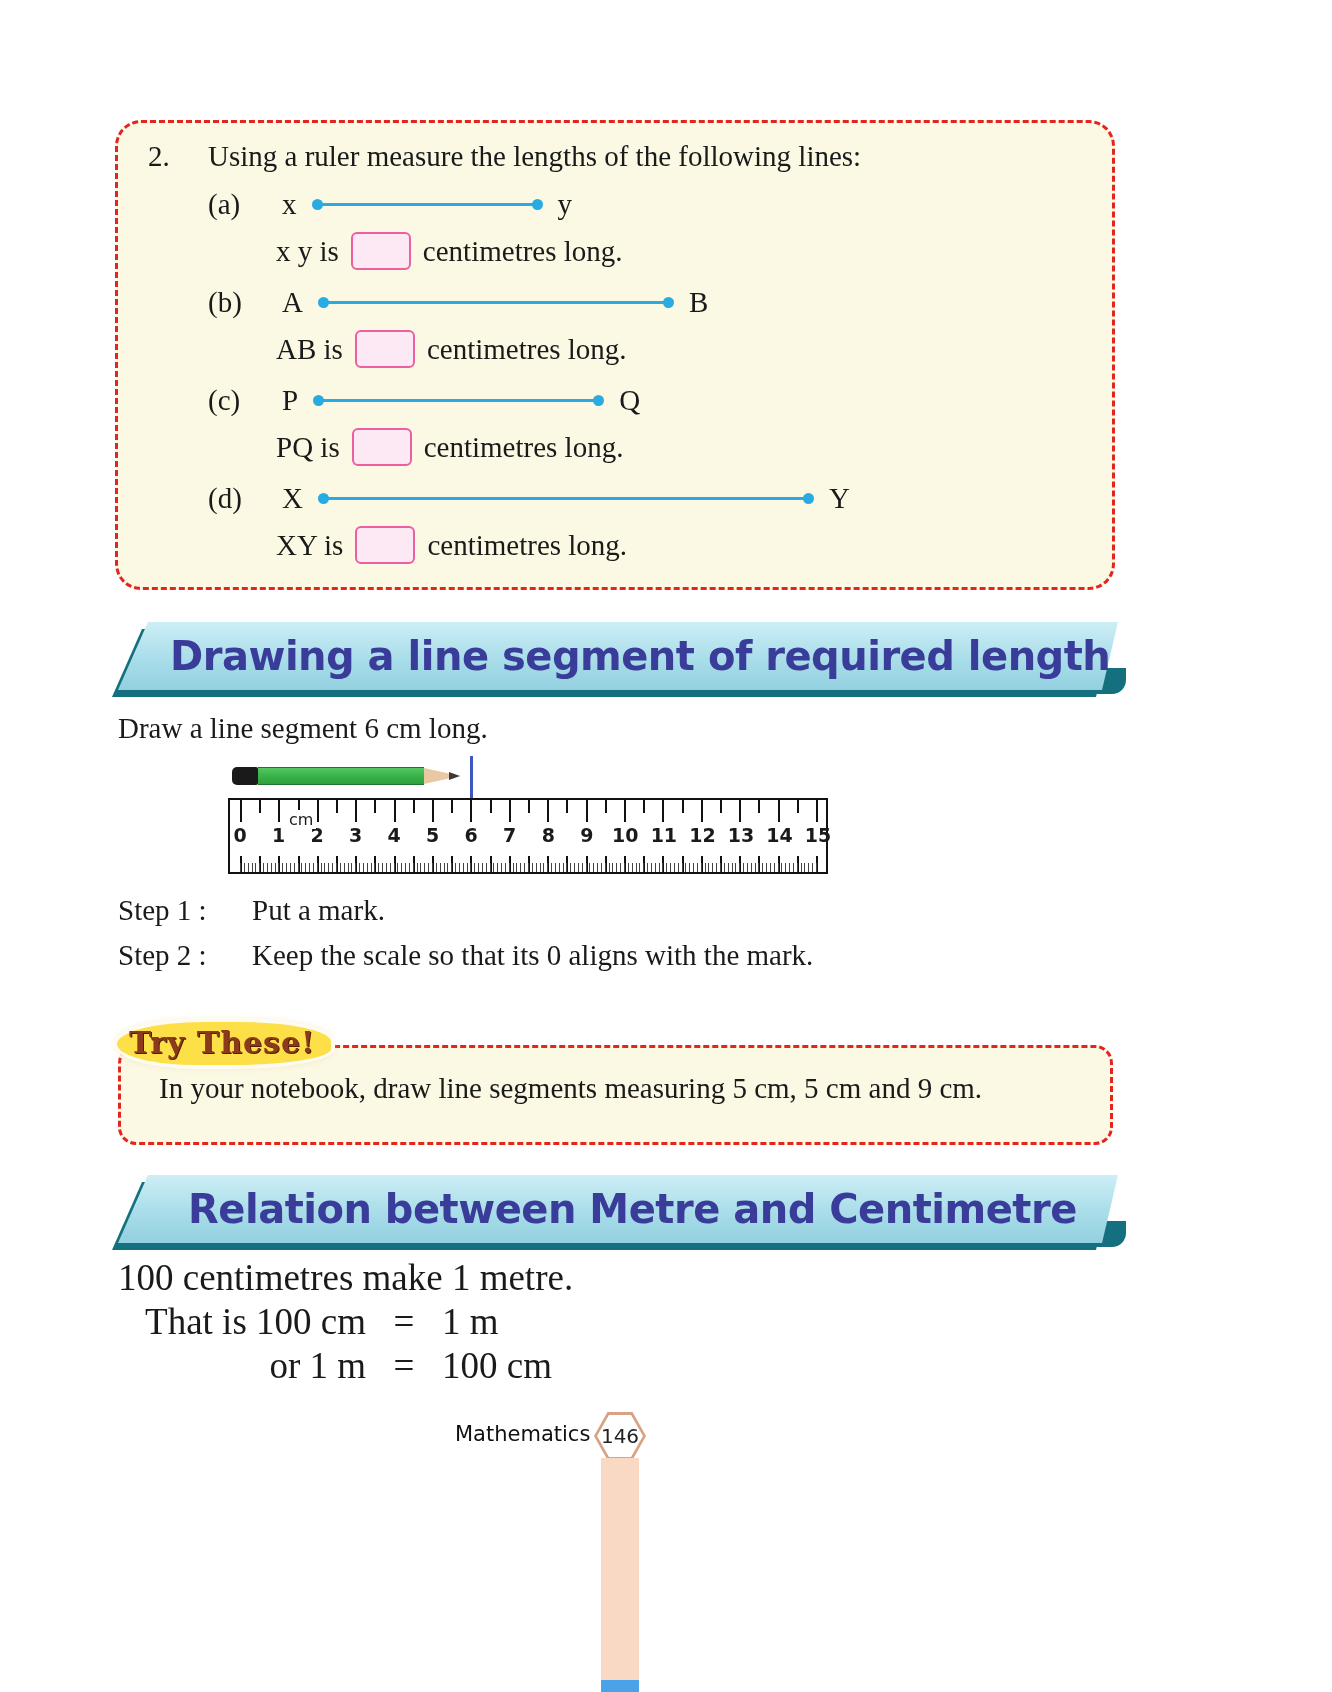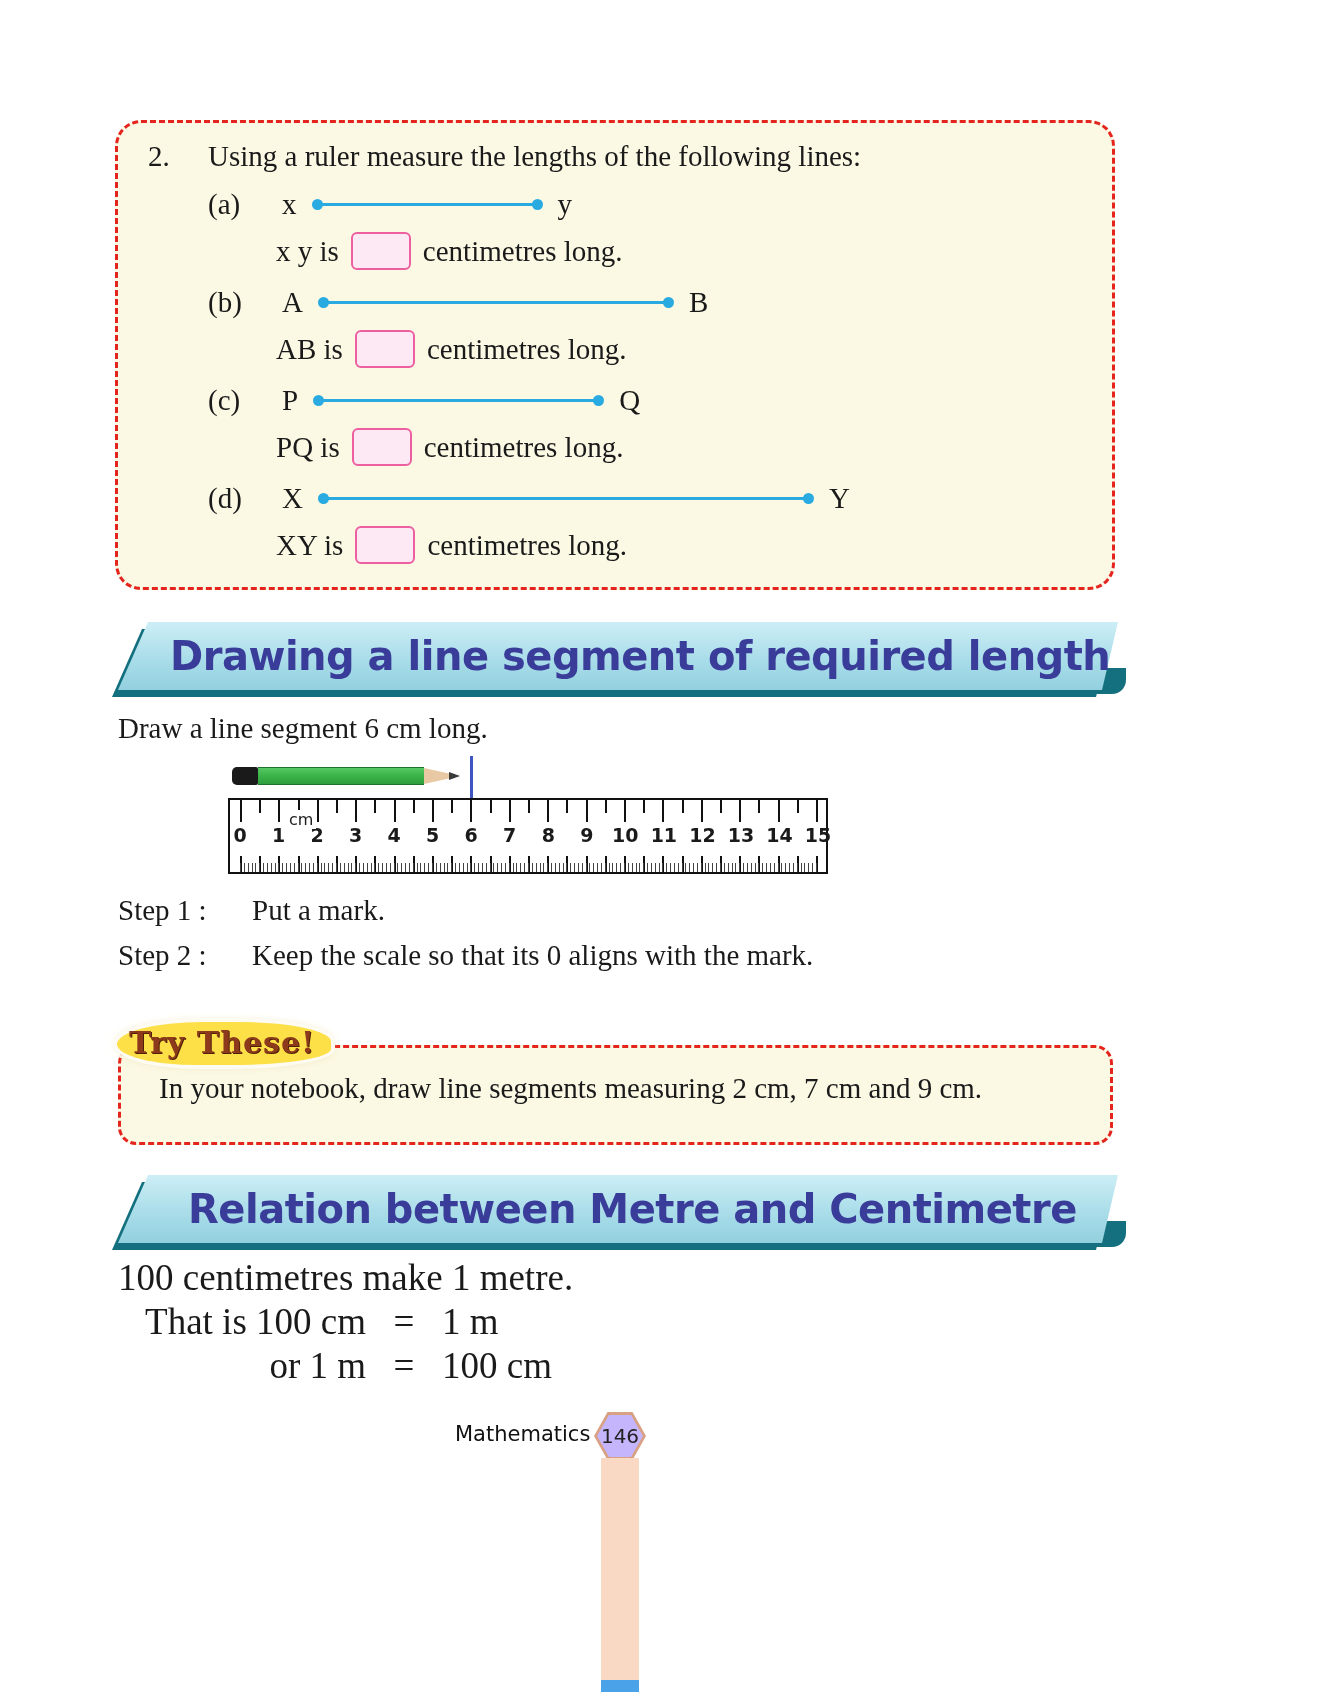--- a/index.html
+++ b/index.html
@@ -130,21 +130,21 @@
     font-family:"DejaVu Sans",sans-serif;font-size:21px;color:#111;
   }
   .hex-badge{
     position:absolute;left:594px;top:1412px;width:52px;height:48px;
     clip-path:polygon(26% 0,74% 0,100% 50%,74% 100%,26% 100%,0 50%);
     background:#D9A184;display:flex;align-items:center;justify-content:center;
   }
   .hex-inner{
     width:46px;height:42px;
     clip-path:polygon(26% 0,74% 0,100% 50%,74% 100%,26% 100%,0 50%);
-    background:#c4b5fd;display:flex;align-items:center;justify-content:center;
+    background:#ffffff;display:flex;align-items:center;justify-content:center;
     font-family:"DejaVu Sans",sans-serif;font-size:20px;color:#222;
   }
   .side-strip{position:absolute;left:601px;top:1458px;width:38px;height:234px;background:#FAD9C4;}
   .strip-end{position:absolute;left:0;bottom:0;width:38px;height:12px;background:#4AA3E8;}
 </style>
 </head>
 <body>
 
 <div class="page">
 
@@ -264,21 +264,21 @@
       <span class="step-text">Put a mark.</span>
     </div>
     <div class="step">
       <span class="step-label">Step 2 :</span>
       <span class="step-text">Keep the scale so that its 0 aligns with the mark.</span>
     </div>
   </div>
 
   <div class="try-box">
     <span class="try-title">Try These!</span>
-    <div class="try-text">In your notebook, draw line segments measuring 2 cm, 7 cm and 9 cm.</div>
+    <div class="try-text">In your notebook, draw line segments measuring 5 cm, 5 cm and 9 cm.</div>
   </div>
 
   <div class="banner banner-2">
     <span class="banner-hook"></span>
     <div class="banner-face"></div>
     <h2 class="banner-title">Relation between Metre and Centimetre</h2>
   </div>
 
   <div class="relation">
     <div class="relation-line1">100 centimetres make 1 metre.</div>

